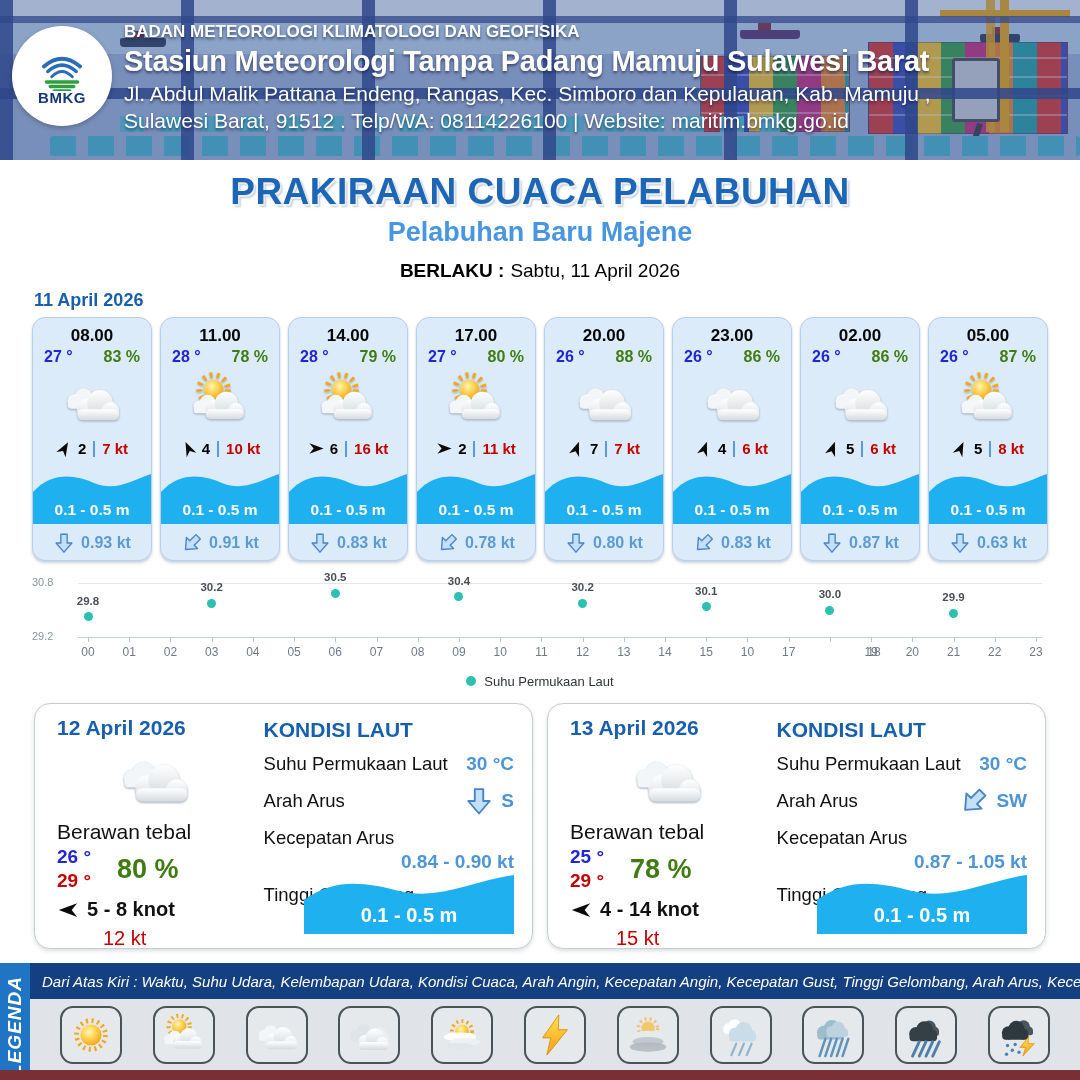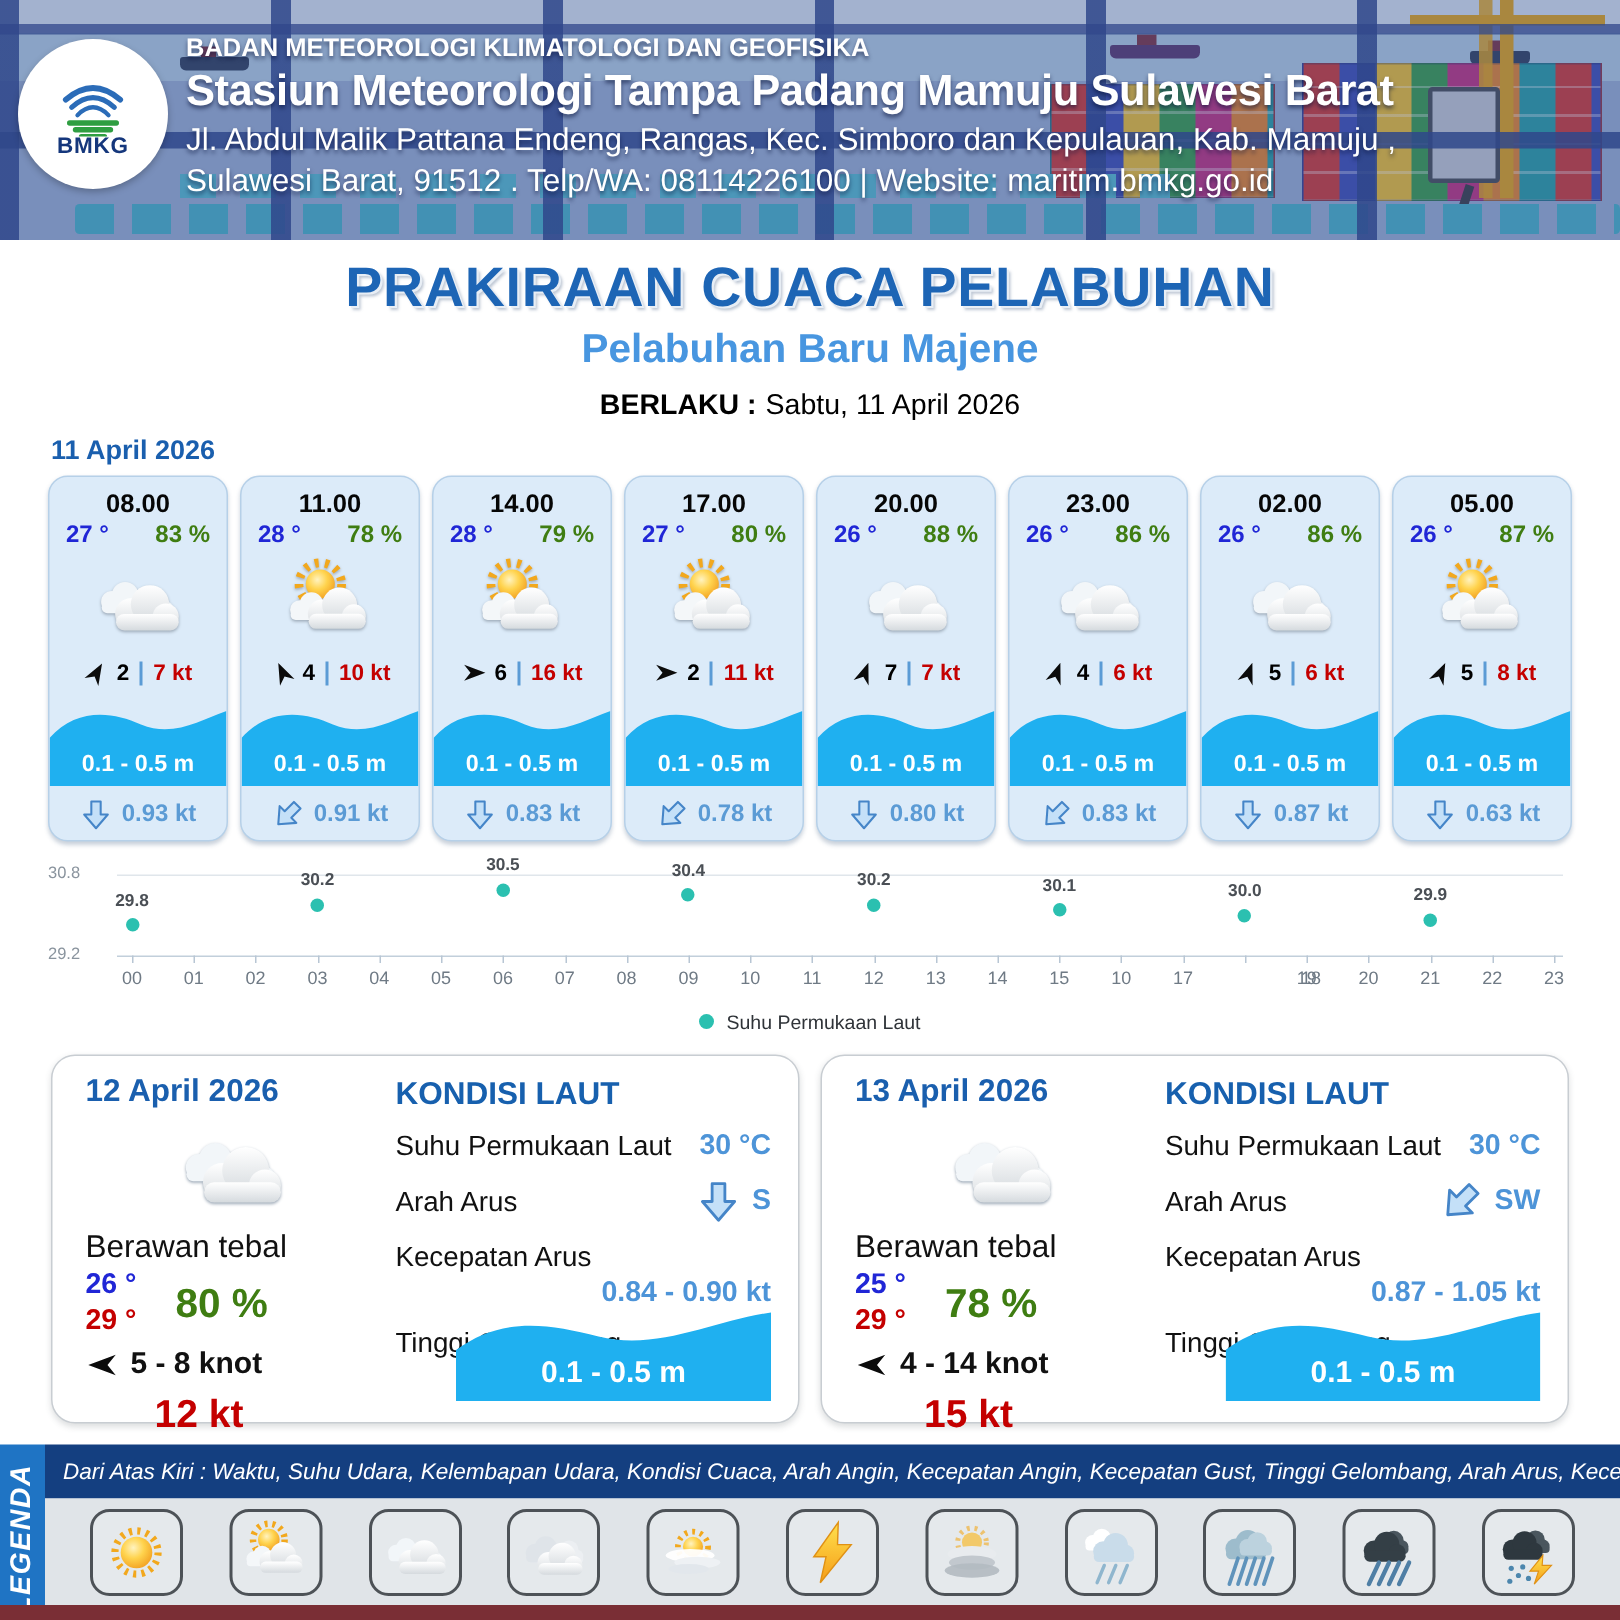--- a/index.html
+++ b/index.html
@@ -101,21 +101,21 @@
   .ddate{color:#1a5fae;font-weight:800;font-size:21px;}
   .dicon{margin:0 0 0 42px;height:78px;}
   .wicon-lg{width:110px;height:76px;}
   .dcond{font-size:21px;color:#111;margin-top:2px;}
   .dtemps{display:flex;align-items:center;gap:26px;margin-top:2px;}
   .tmin{color:#2026d6;font-weight:800;font-size:19px;}
   .tmax{color:#c40000;font-weight:800;font-size:19px;margin-top:2px;}
   .dhum{color:#3f7d12;font-weight:800;font-size:27px;}
   .dwind{display:flex;align-items:center;gap:8px;margin-top:6px;font-size:20px;font-weight:700;color:#111;}
   .dart-lg{width:22px;height:22px;}
-  .dgust{color:#c40000;font-weight:700;font-size:26px;margin:6px 0 0 46px;}
+  .dgust{color:#c40000;font-weight:400;font-size:20px;margin:6px 0 0 46px;}
   .seabox{position:absolute;left:46%;top:14px;right:18px;bottom:12px;}
   .seah{margin:0;color:#1760ae;font-weight:800;font-size:21px;}
   .searow{display:flex;justify-content:space-between;align-items:center;font-size:18.5px;
      color:#111;margin-top:11px;}
   .seaval{color:#4d94d8;font-weight:800;font-size:19px;}
   .adv{display:flex;align-items:center;gap:7px;}
   .fata-md{width:30px;height:30px;}
   .kav{text-align:right;margin-top:2px;}
   .dwavebox{position:absolute;right:0;bottom:2px;width:210px;height:64px;overflow:hidden;}
   .dwavebox svg{position:absolute;inset:0;width:100%;height:100%;}

